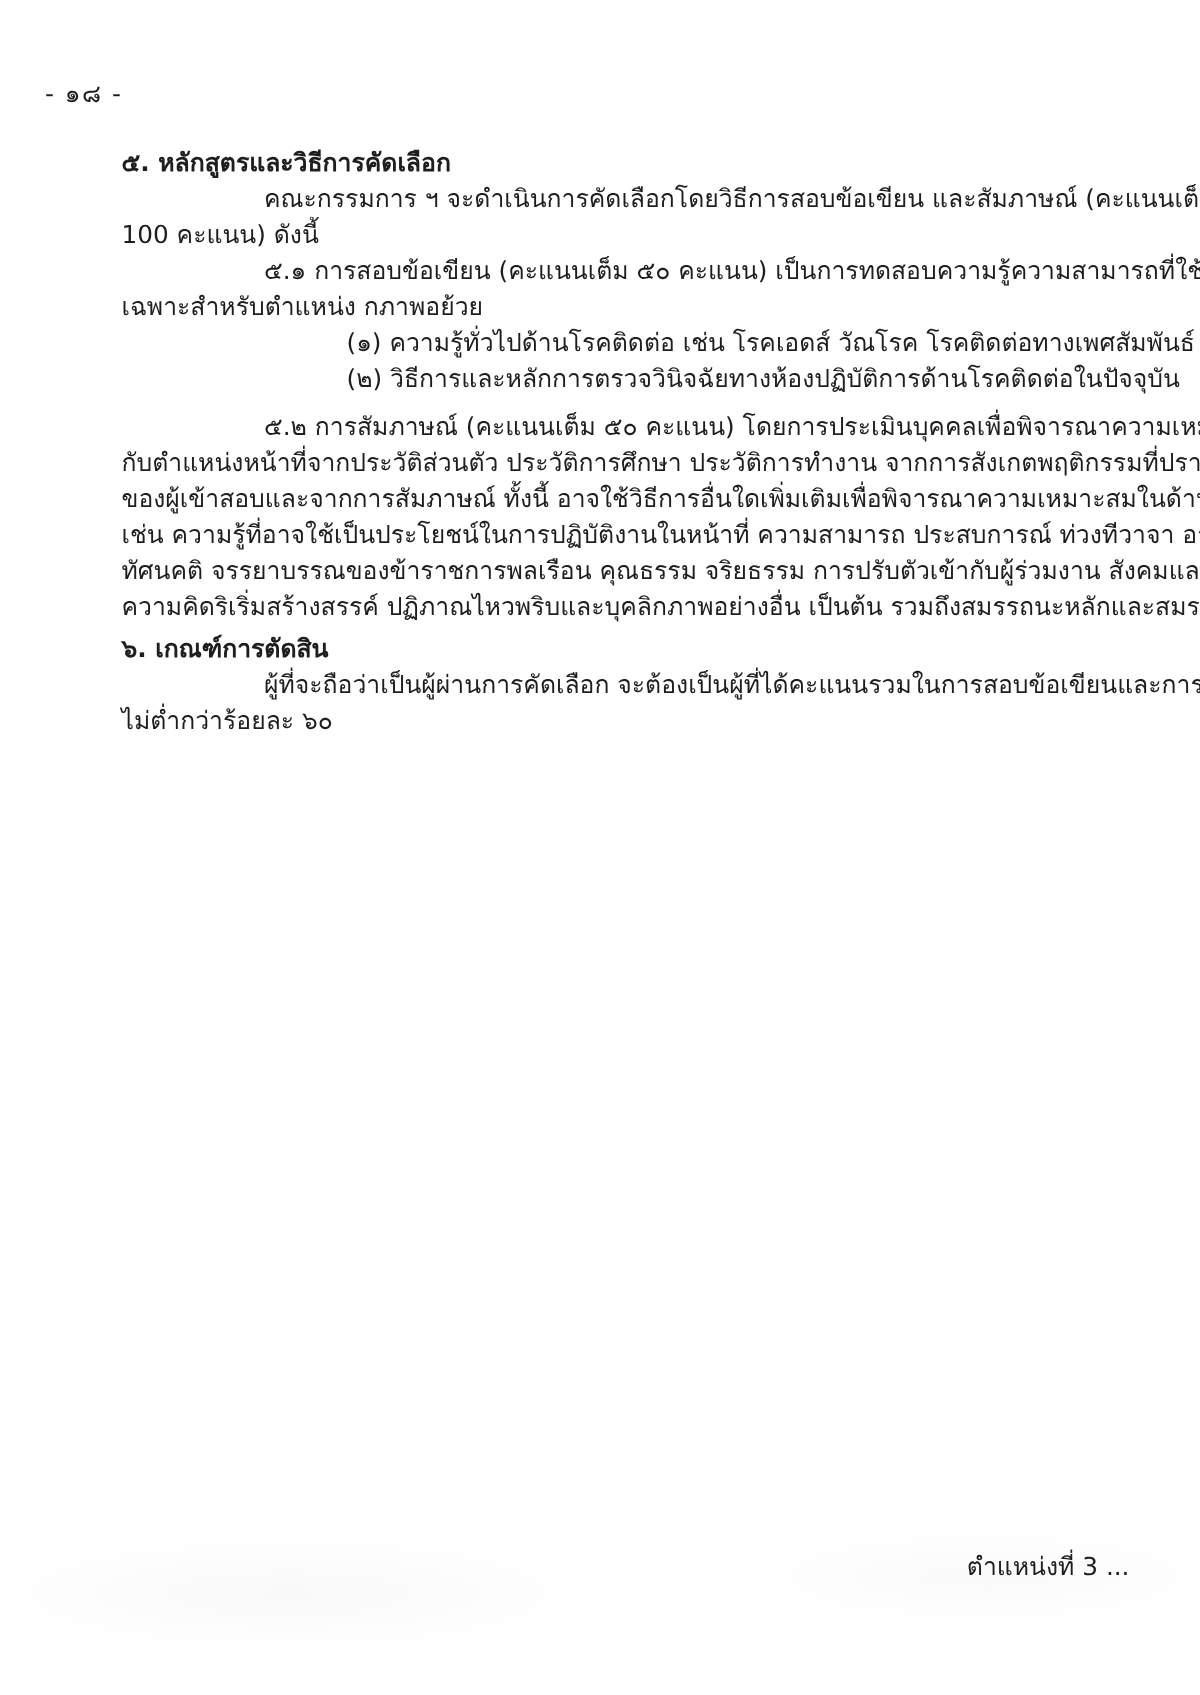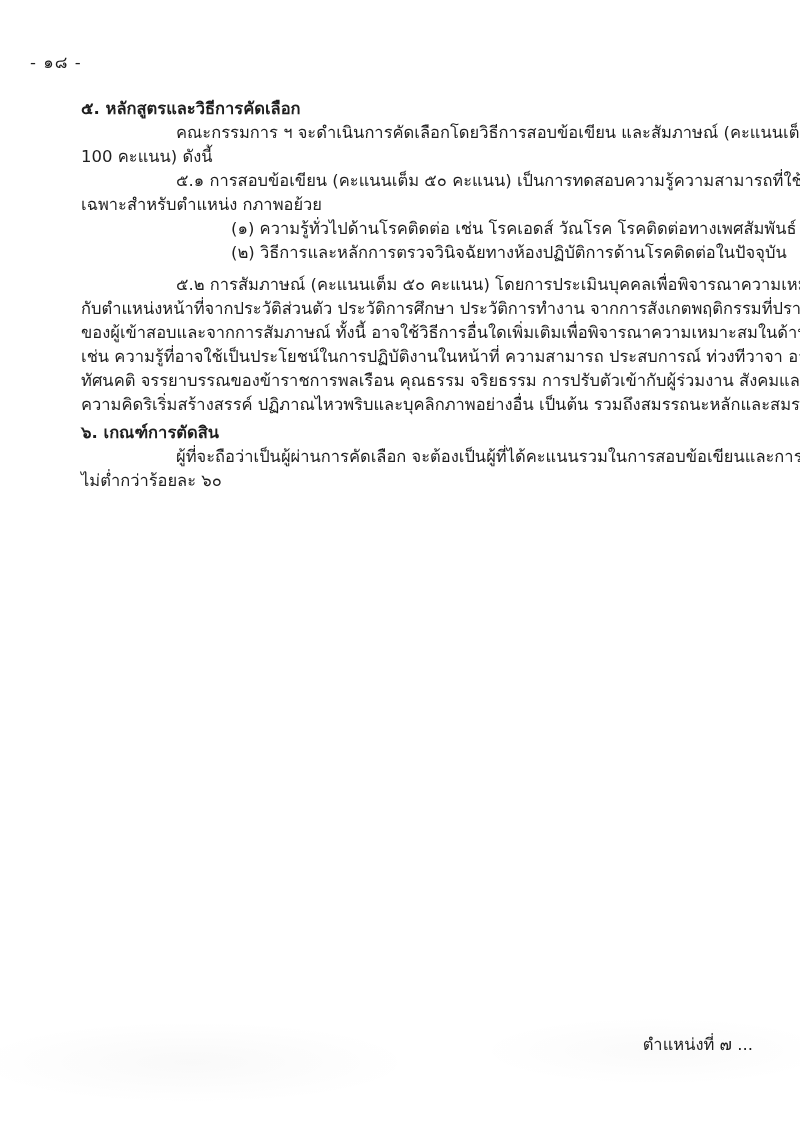--- a/index.html
+++ b/index.html
@@ -77,15 +77,15 @@
     <div class="line">เช่น ความรู้ที่อาจใช้เป็นประโยชน์ในการปฏิบัติงานในหน้าที่ ความสามารถ ประสบการณ์ ท่วงทีวาจา อารมณ์</div>
     <div class="line">ทัศนคติ จรรยาบรรณของข้าราชการพลเรือน คุณธรรม จริยธรรม การปรับตัวเข้ากับผู้ร่วมงาน สังคมและสิ่งแวดล้อม</div>
     <div class="line">ความคิดริเริ่มสร้างสรรค์ ปฏิภาณไหวพริบและบุคลิกภาพอย่างอื่น เป็นต้น รวมถึงสมรรถนะหลักและสมรรถนะ</div>
 
     <div class="line h gap4">๖. เกณฑ์การตัดสิน</div>
     <div class="line ind1">ผู้ที่จะถือว่าเป็นผู้ผ่านการคัดเลือก จะต้องเป็นผู้ที่ได้คะแนนรวมในการสอบข้อเขียนและการสัมภาษณ์</div>
     <div class="line">ไม่ต่ำกว่าร้อยละ ๖๐</div>
 
   </div>
 
-  <div class="footer-note">ตำแหน่งที่ ๗ ...</div>
+  <div class="footer-note">ตำแหน่งที่ 3 ...</div>
 
 </div>
 
 </body></html>

